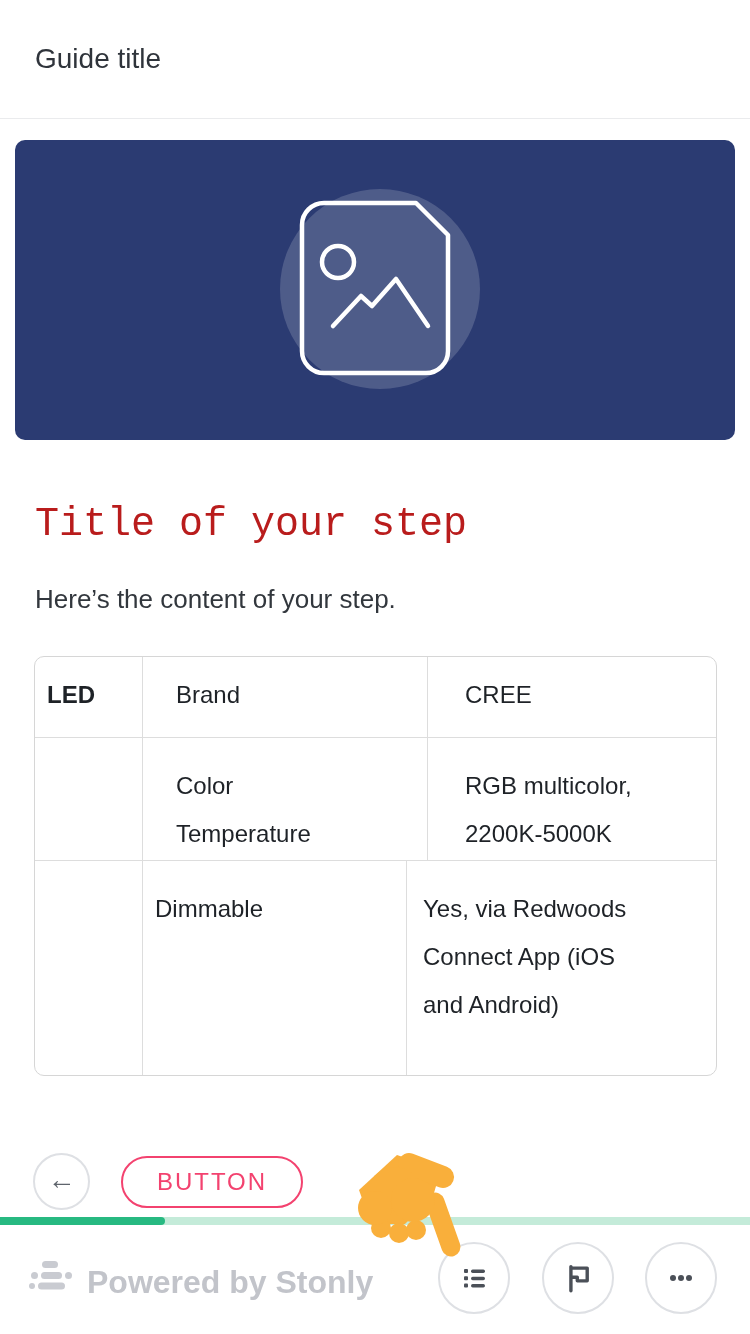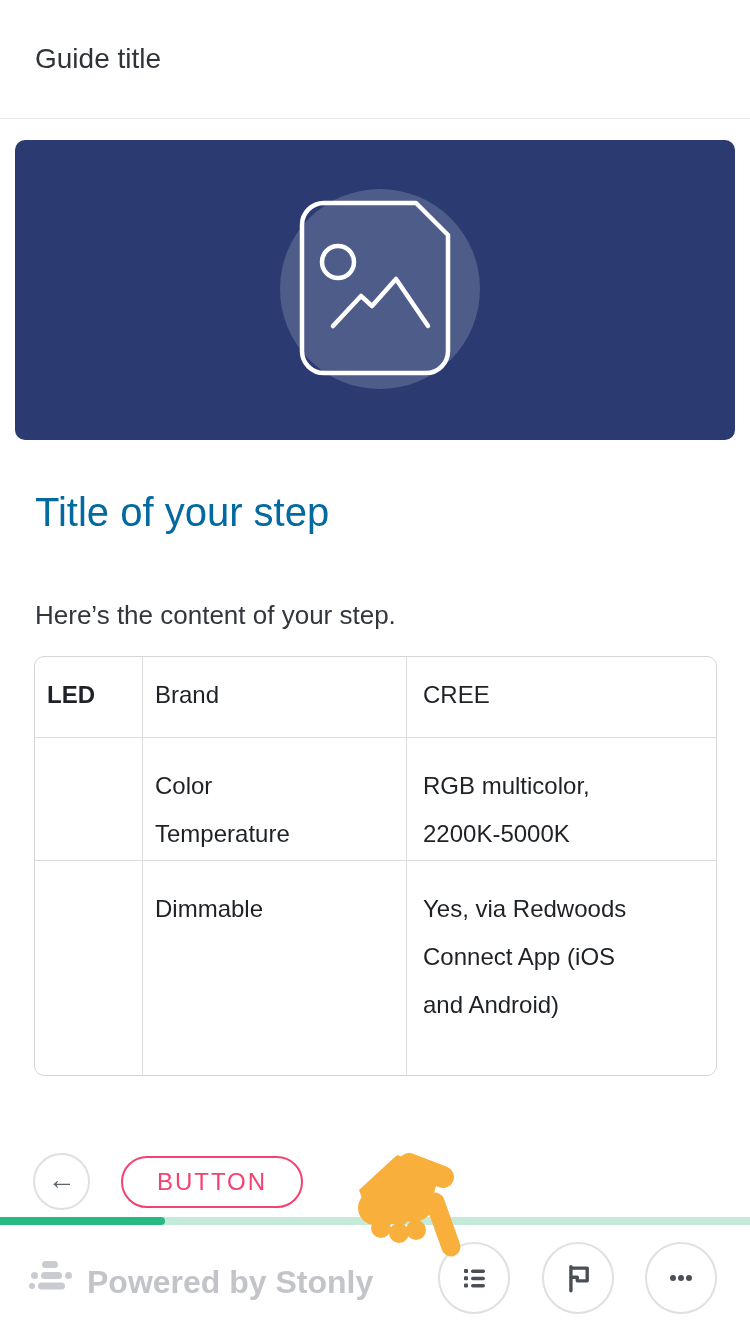--- a/index.html
+++ b/index.html
@@ -10,31 +10,31 @@
   .header{position:absolute;top:0;left:0;width:750px;height:118px;background:#fff;
           border-bottom:1px solid #EAEBED;display:flex;align-items:center;}
   .header-title{margin-left:35px;font-size:28px;font-weight:500;color:#2F343B;}
 
   
   .banner{position:absolute;top:140px;left:15px;width:720px;height:300px;border-radius:10px;
           background:#2B3B72;}
   .banner-icon{position:absolute;left:255px;top:40px;}
 
   
-  .step-title{position:absolute;left:35px;top:490px;font-size:40px;font-weight:500;color:#0369a1;}
-  .step-body{position:absolute;left:35px;top:600px;font-size:26px;color:#32373D;}
+  .step-title{position:absolute;left:35px;top:502px;font-size:40px;font-weight:500;color:#b91c1c;font-family:Liberation Mono, monospace;}
+  .step-body{position:absolute;left:35px;top:584px;font-size:26px;color:#32373D;}
 
   
   .tbl{position:absolute;left:34px;top:656px;width:683px;border:1.5px solid #D6D6D6;
        border-radius:10px;overflow:hidden;box-sizing:border-box;background:#fff;}
   .row{display:grid;grid-template-columns:108px 264px auto;}
   .row.r1{height:80px;}
   .row.r2{height:122px;}
   .row.r3{height:214px;}
-  .row:not(:last-child){border-bottom:1.5px solid #DDDDDD;}
+  .row:not(:last-child){border-bottom:1.5px solid #DDDDDD;gap:21px;}
   .cell{border-right:1.5px solid #DDDDDD;padding:24px 14px 0 12px;font-size:24px;line-height:48px;
         color:#1E2227;white-space:pre-line;box-sizing:border-box;}
   .cell:last-child{border-right:none;padding-left:16px;}
   .row.r1 .cell{padding-top:14px;}
   .row.r1 .cell.c1{font-weight:bold;}
 
   
   .back-btn{position:absolute;left:33px;top:1153px;width:57px;height:57px;border-radius:50%;
             background:#fff;border:2px solid #DEE0E4;box-sizing:border-box;
             display:flex;align-items:center;justify-content:center;cursor:pointer;}

